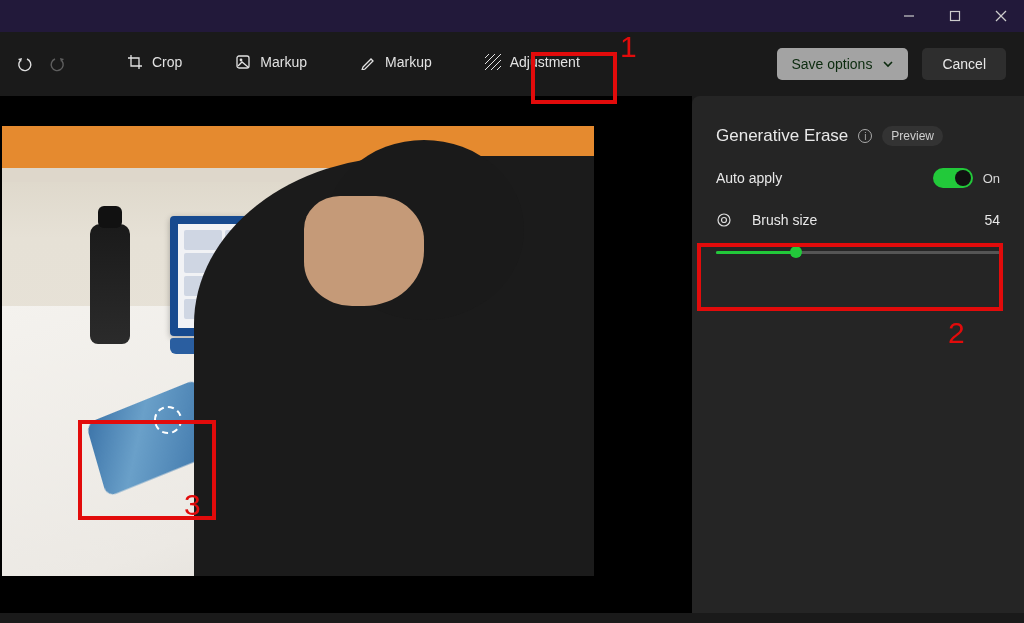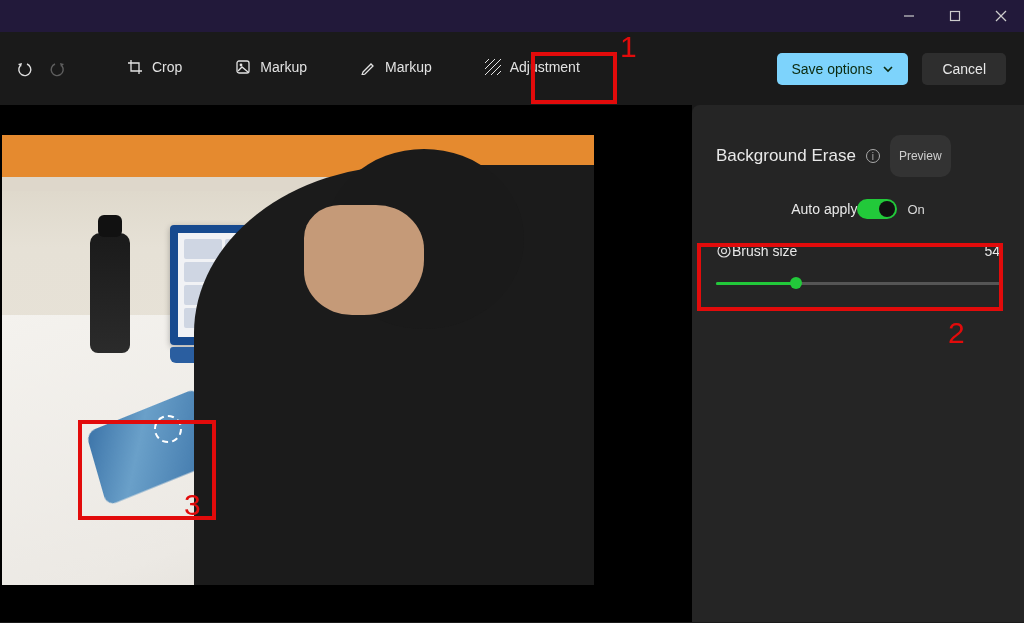--- a/index.html
+++ b/index.html
@@ -24,21 +24,21 @@
       height: 32px;
       display: flex;
       align-items: center;
       justify-content: center;
       color: #ccc;
       cursor: pointer;
     }
     .titlebar .ctrl svg { pointer-events: none; }
 
     .toolbar {
-      height: 73px;
+      height: 64px;
       display: flex;
       align-items: center;
       background: #1a1a1a;
       padding: 0 18px 0 8px;
     }
     .history {
       display: flex;
       gap: 2px;
       margin-right: 40px;
     }
@@ -79,21 +79,21 @@
       border-radius: 2px;
     }
     .tool .ticon { width: 18px; height: 18px; display:flex; align-items:center; justify-content:center; }
 
     .spacer { flex: 1; }
 
     .save-btn {
       display: flex;
       align-items: center;
       gap: 10px;
-      background: #7dd3fc;
+      background: #a3a3a3;
       color: #0b2a0e;
       font-size: 14px;
       padding: 8px 14px;
       border-radius: 5px;
       cursor: pointer;
     }
     .cancel-btn {
       margin-left: 14px;
       background: #2e2e2e;
       padding: 8px 20px;
@@ -182,38 +182,38 @@
       background: #252525;
       padding: 30px 24px;
       border-radius: 8px 0 0 0;
     }
     .panel-head {
       display:flex; align-items:center; gap:10px; margin-bottom:22px;
     }
     .panel-title { font-size:17px; flex:0 0 auto; }
     .info-icon { width:14px; height:14px; border:1.2px solid #aaa; border-radius:50%; font-size:10px; display:flex;align-items:center;justify-content:center; color:#aaa;}
     .preview-badge {
-      background:#333; font-size:12px; padding:14px 9px; border-radius:10px; color:#cfcfcf;
+      background:#333; font-size:12px; padding:3px 9px; border-radius:10px; color:#cfcfcf;
     }
     .auto-row{
-      display:flex; align-items:center; justify-content:center;
+      display:flex; align-items:center; justify-content:space-between;
       font-size:14px; margin-bottom:24px;
     }
     .toggle {
       width:40px; height:20px; background:#22c93a; border-radius:10px; position:relative; cursor:pointer;
     }
     .toggle::after{content:"";position:absolute;top:2px;right:2px;width:16px;height:16px;background:#111;border-radius:50%;}
     .on-label{font-size:13px;margin-left:10px;color:#d8d8d8;}
     .toggle-wrap{display:flex;align-items:center;}
 
     .brush-row {
       display:flex; align-items:center; justify-content:space-between;
       font-size:14px; margin-bottom:14px;
     }
-    .brush-left{display:flex;align-items:center;gap:0;}
+    .brush-left{display:flex;align-items:center;gap:20px;}
     .target-icon svg{display:block;}
     .slider {
       width:100%; height:20px; position:relative;
     }
     .slider-track{position:absolute;top:9px;left:0;right:0;height:3px;background:#555;border-radius:2px;}
     .slider-fill{position:absolute;top:9px;left:0;height:3px;background:#22c93a;border-radius:2px;}
     .slider-thumb{position:absolute;top:4px;width:12px;height:12px;background:#22c93a;border-radius:50%;}
 
     
     .annot { position:absolute; border:4px solid #e20b0b; pointer-events:none; }
@@ -344,21 +344,21 @@
         <div class="base"></div>
       </div>
       <div class="phone-blue"></div>
       <div class="brush-cursor"></div>
       <div class="person"></div>
     </div>
   </div>
 
   <div class="sidepanel">
     <div class="panel-head">
-      <span class="panel-title">Background Erase</span>
+      <span class="panel-title">Generative Erase</span>
       <span class="info-icon">i</span>
       <span class="preview-badge">Preview</span>
     </div>
 
     <div class="auto-row">
       <span>Auto apply</span>
       <div class="toggle-wrap">
         <div class="toggle"></div>
         <span class="on-label">On</span>
       </div>

